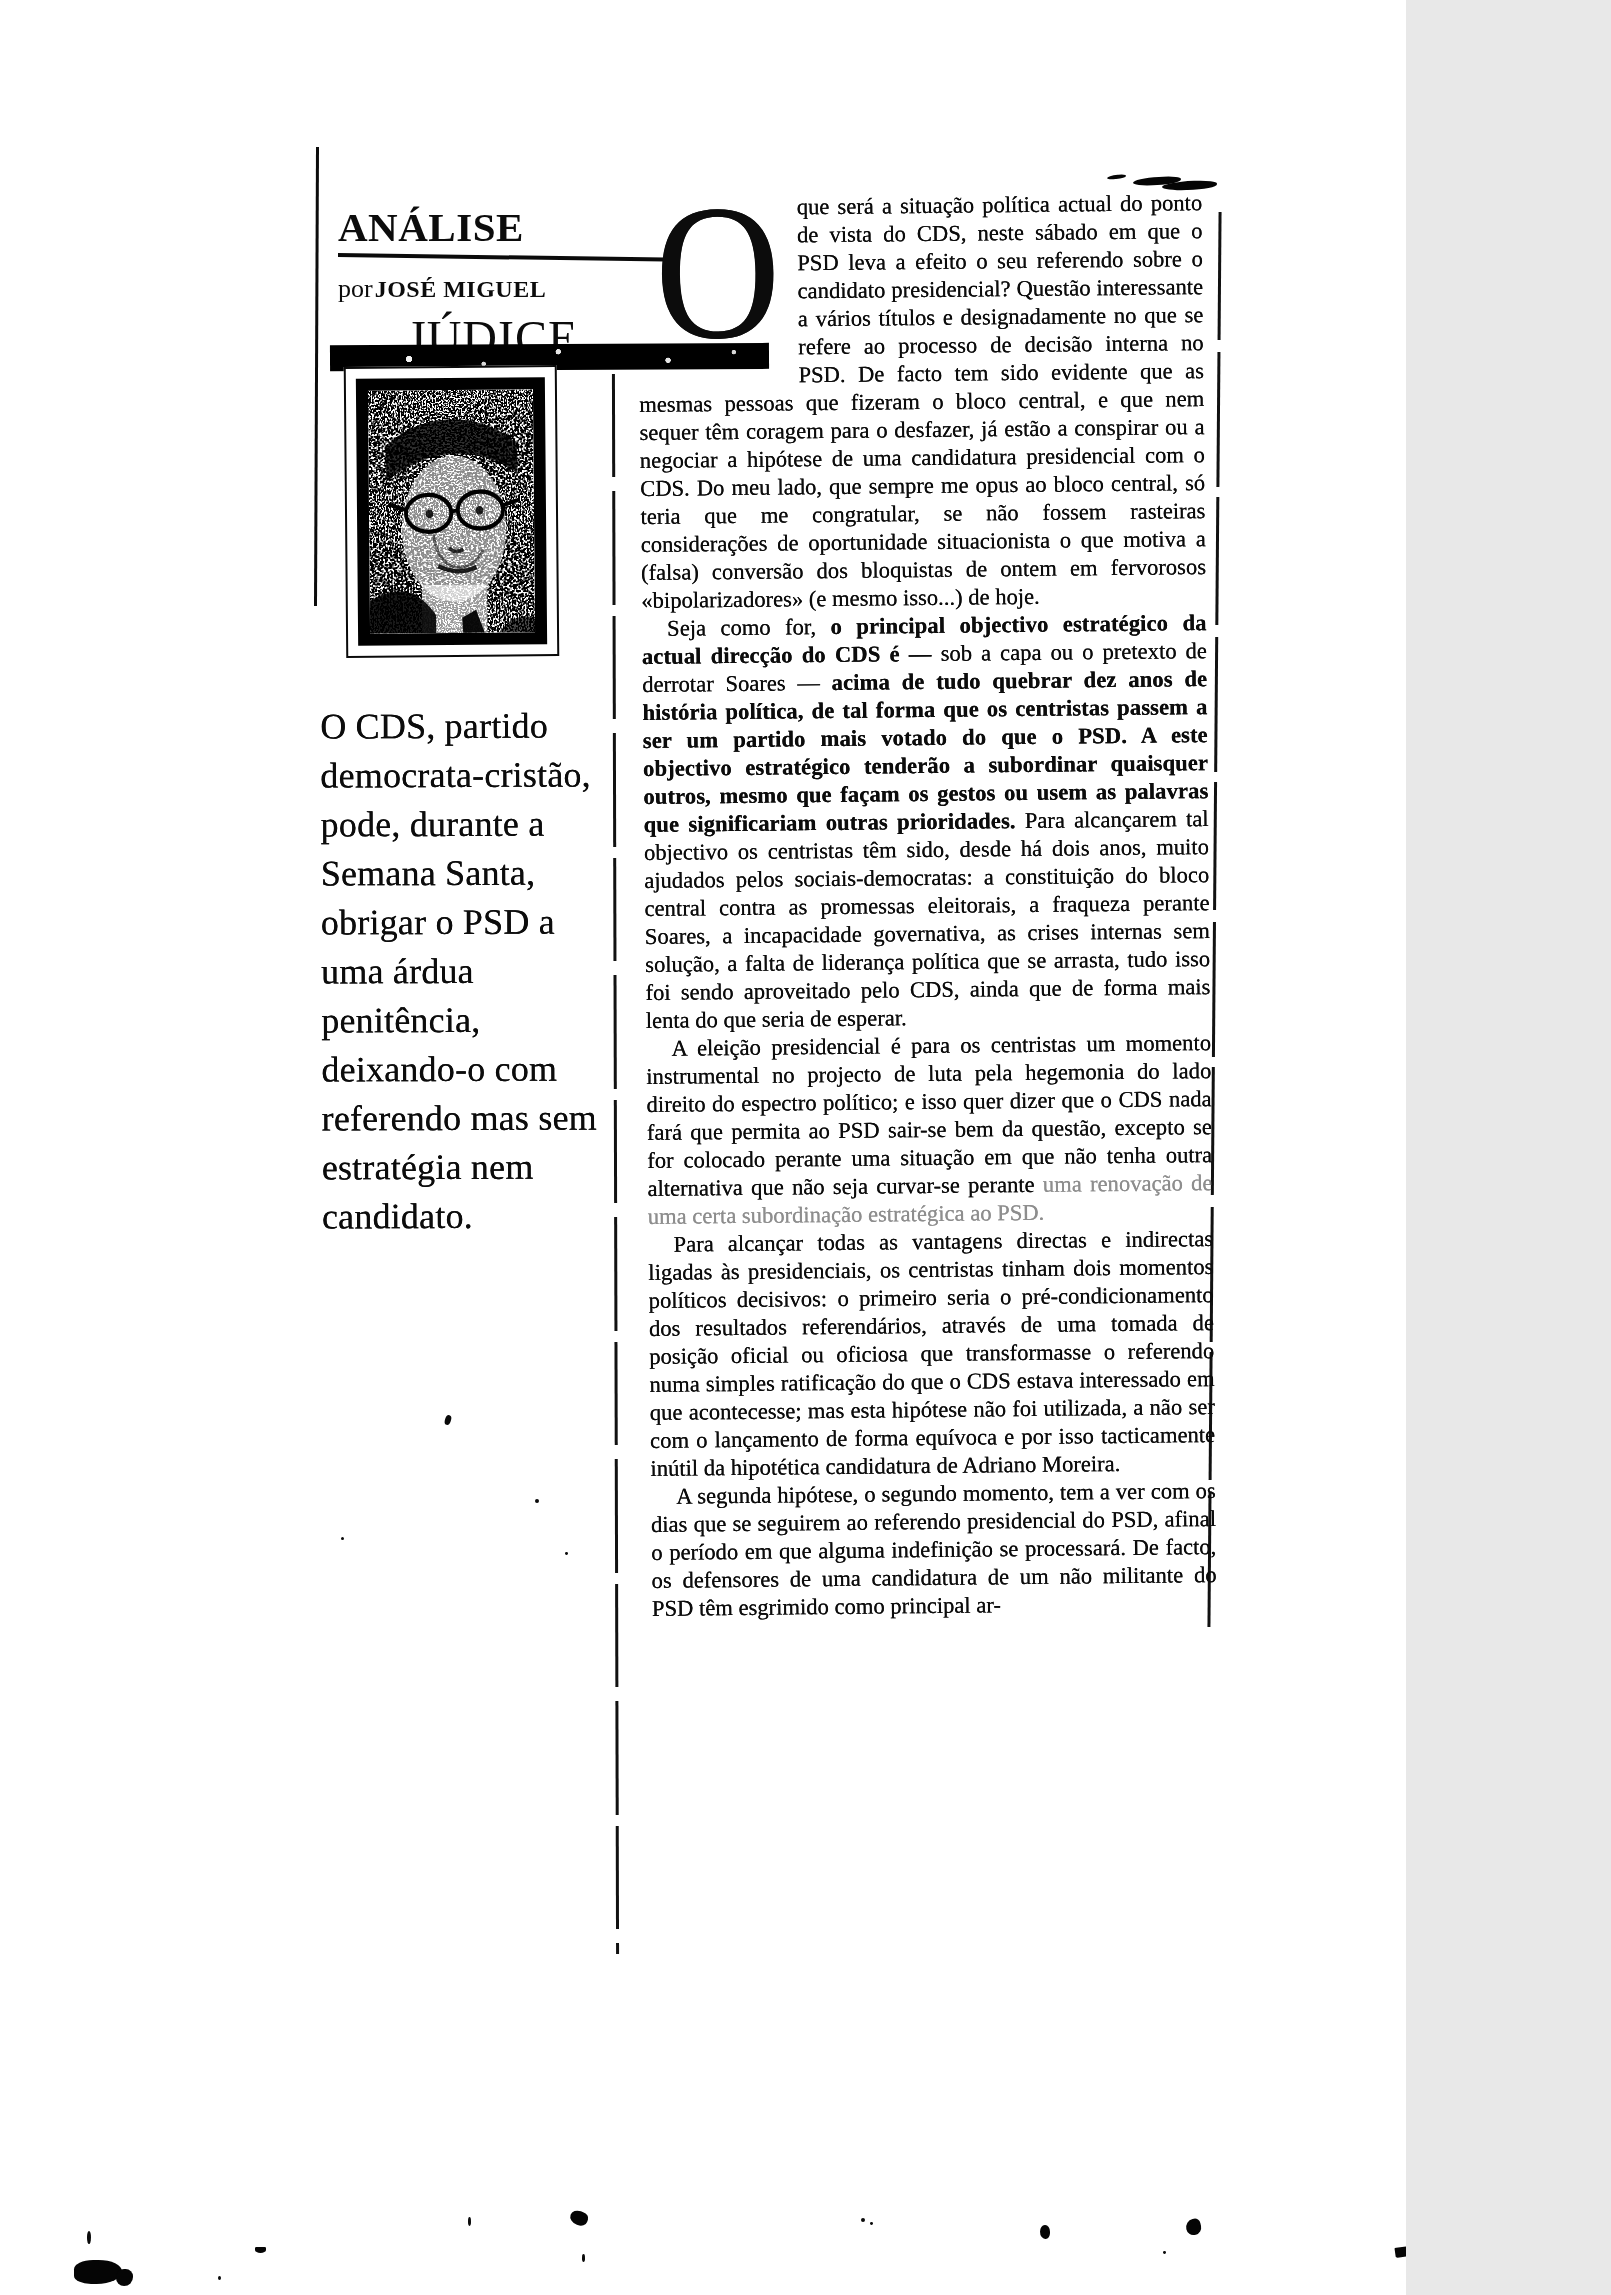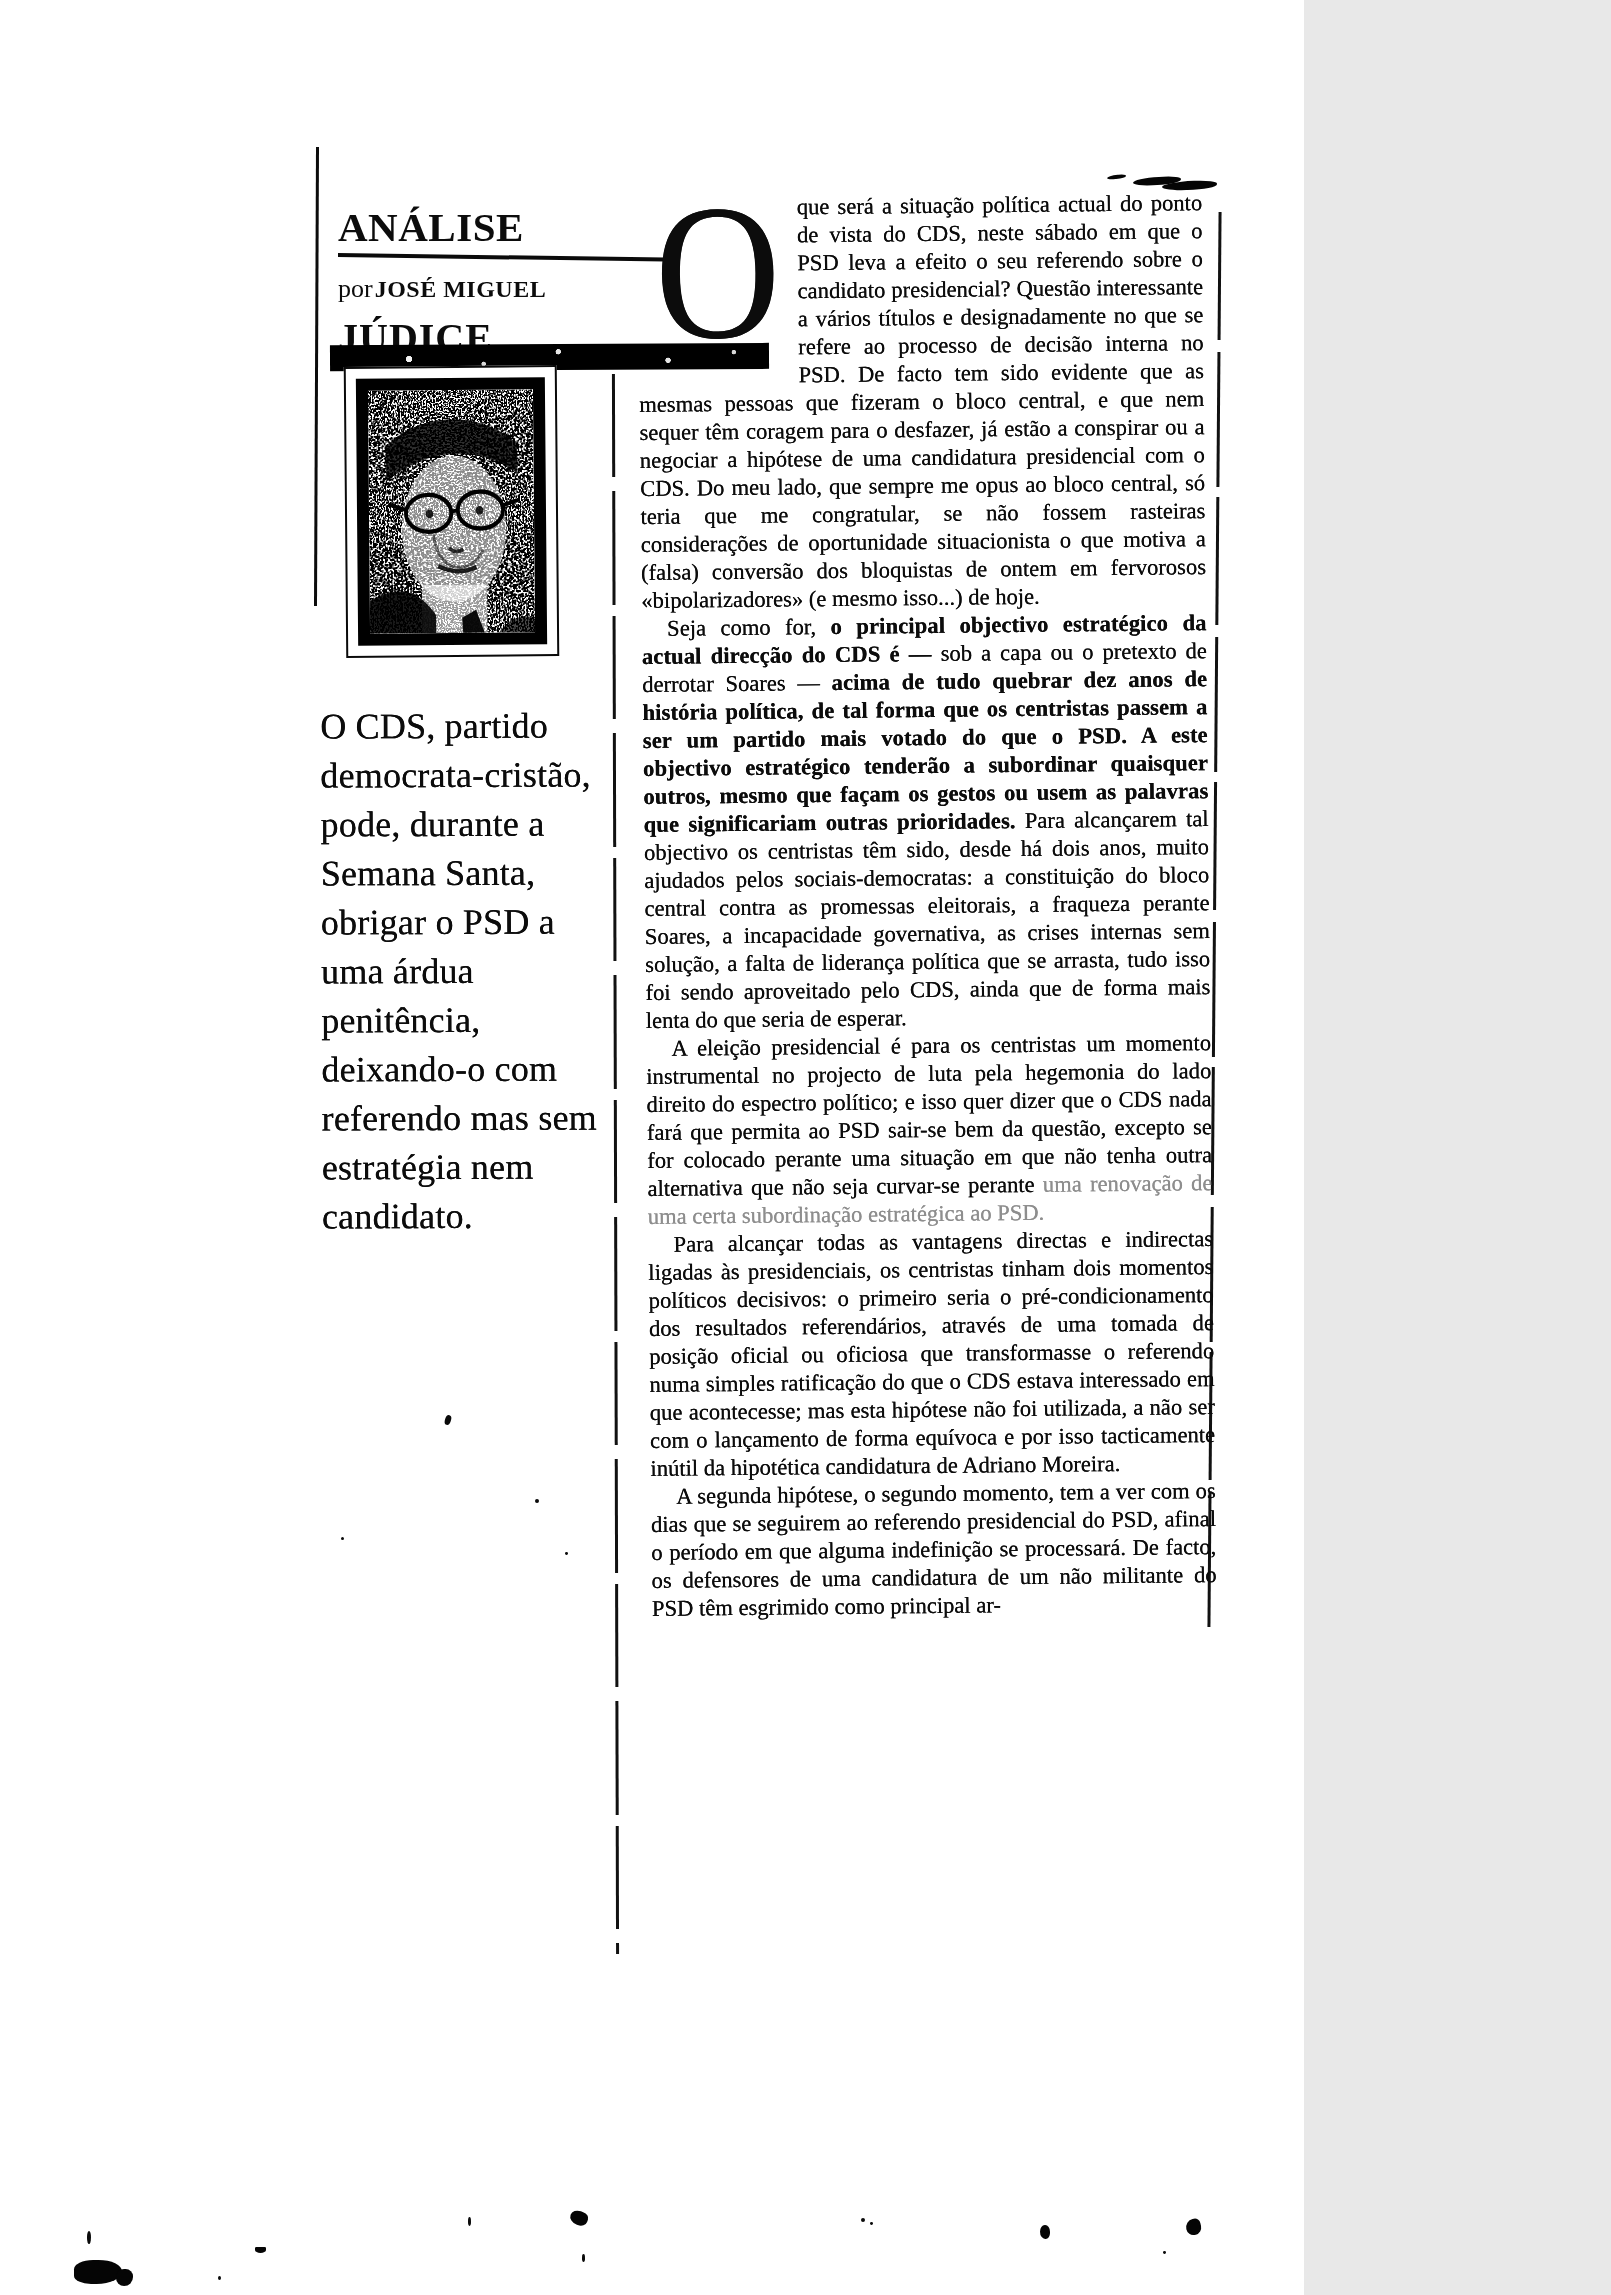--- a/index.html
+++ b/index.html
@@ -1,33 +1,33 @@
 <!DOCTYPE html>
 <html style="font-size:7.9px"><head>
 <meta charset="utf-8">
 <style>
   html,body{margin:0;padding:0;background:#e8e8e8;}
-  .page{position:relative;width:1304px;height:2295px;background:#ffffff;overflow:hidden;
+  .page{position:relative;width:1406px;height:2295px;background:#ffffff;overflow:hidden;
         font-family:"Liberation Serif",serif;color:#0c0c0c;}
   
   .vline-left-edge{position:absolute;left:315px;top:147px;width:3.4px;height:459px;background:#0c0c0c;transform:rotate(.25deg);}
   .vline-col-left{position:absolute;left:614px;top:374px;width:2.5px;height:1580px;transform:rotate(-.15deg);
     background:repeating-linear-gradient(180deg,#111 0 103px,transparent 103px 117px,#111 117px 231px,transparent 231px 242px);}
   .vline-col-right{position:absolute;left:1213px;top:212px;width:2.5px;height:1415px;transform:rotate(.45deg);
     background:repeating-linear-gradient(180deg,#111 0 128px,transparent 128px 140px,#111 140px 275px,transparent 275px 285px);}
   .pen-dash{position:absolute;background:#050505;border-radius:60% 40% 55% 45%;}
   .mark-dot{position:absolute;background:#0a0a0a;border-radius:50%;}
   
   .header{position:absolute;left:338px;top:205px;width:442px;}
   .kicker{font-size:41px;font-weight:700;letter-spacing:0.5px;line-height:44px;}
   .kicker-rule{width:327px;height:4.4px;background:#0b0b0b;margin-top:3.9px;transform:rotate(.8deg);transform-origin:left center;}
   .byline{margin-top:8.8px;line-height:45px;white-space:nowrap;}
   .byline .pre{font-size:26px;}
   .byline .name{font-size:24px;letter-spacing:0.5px;font-weight:bold;}
-  .byline2{font-size:40px;letter-spacing:1px;line-height:42px;font-weight:bold;}
+  .byline2{font-size:48px;letter-spacing:1px;margin-left:69px;line-height:42px;}
   .thick-bar{position:absolute;left:330px;top:344px;width:439px;height:25.5px;background:#000;transform:rotate(-.3deg);
     background-image:radial-gradient(circle 4.4px at 18% 55%,rgba(255,255,255,.95) 0 2.9px,transparent 3.4px),
                      radial-gradient(circle 3.4px at 52% 30%,rgba(255,255,255,.9) 0 2.5px,transparent 2.9px),
                      radial-gradient(circle 3.9px at 77% 65%,rgba(255,255,255,.9) 0 2.5px,transparent 2.9px),
                      radial-gradient(circle 2.9px at 35% 75%,rgba(255,255,255,.85) 0 2px,transparent 2.5px),
                      radial-gradient(circle 2.5px at 92% 35%,rgba(255,255,255,.85) 0 2px,transparent 2.5px);
     background-color:#000;}
   
   .photo-frame{position:absolute;left:345px;top:366px;width:213px;height:291px;border:2.9px solid #0a0a0a;
     box-sizing:border-box;transform:rotate(-.5deg);background:#fff;padding:9.8px;}

